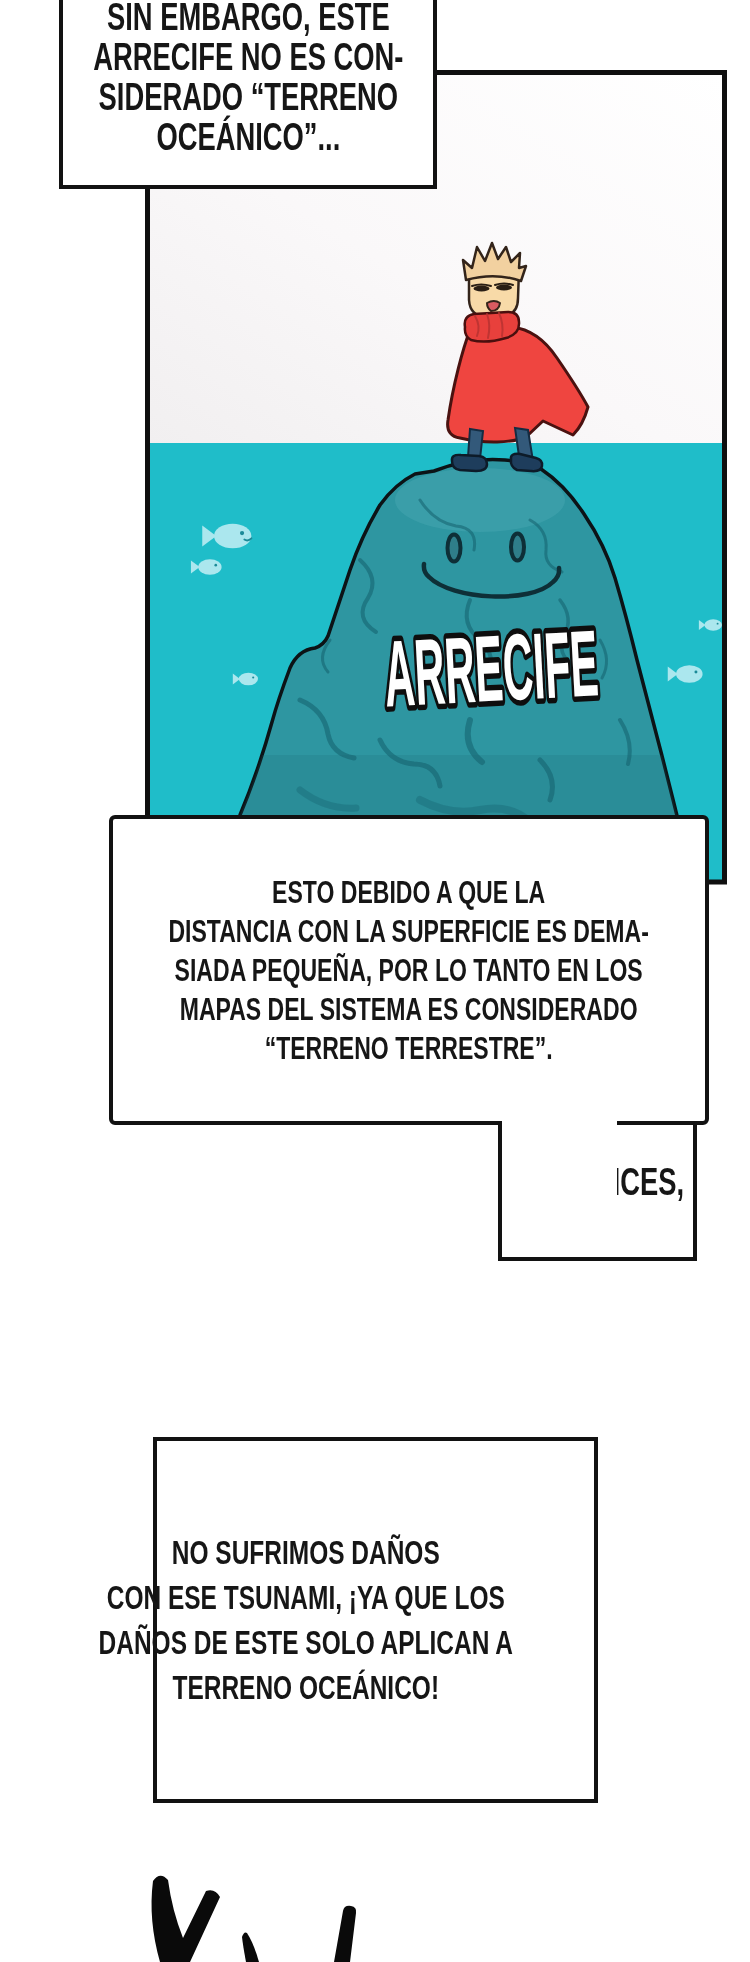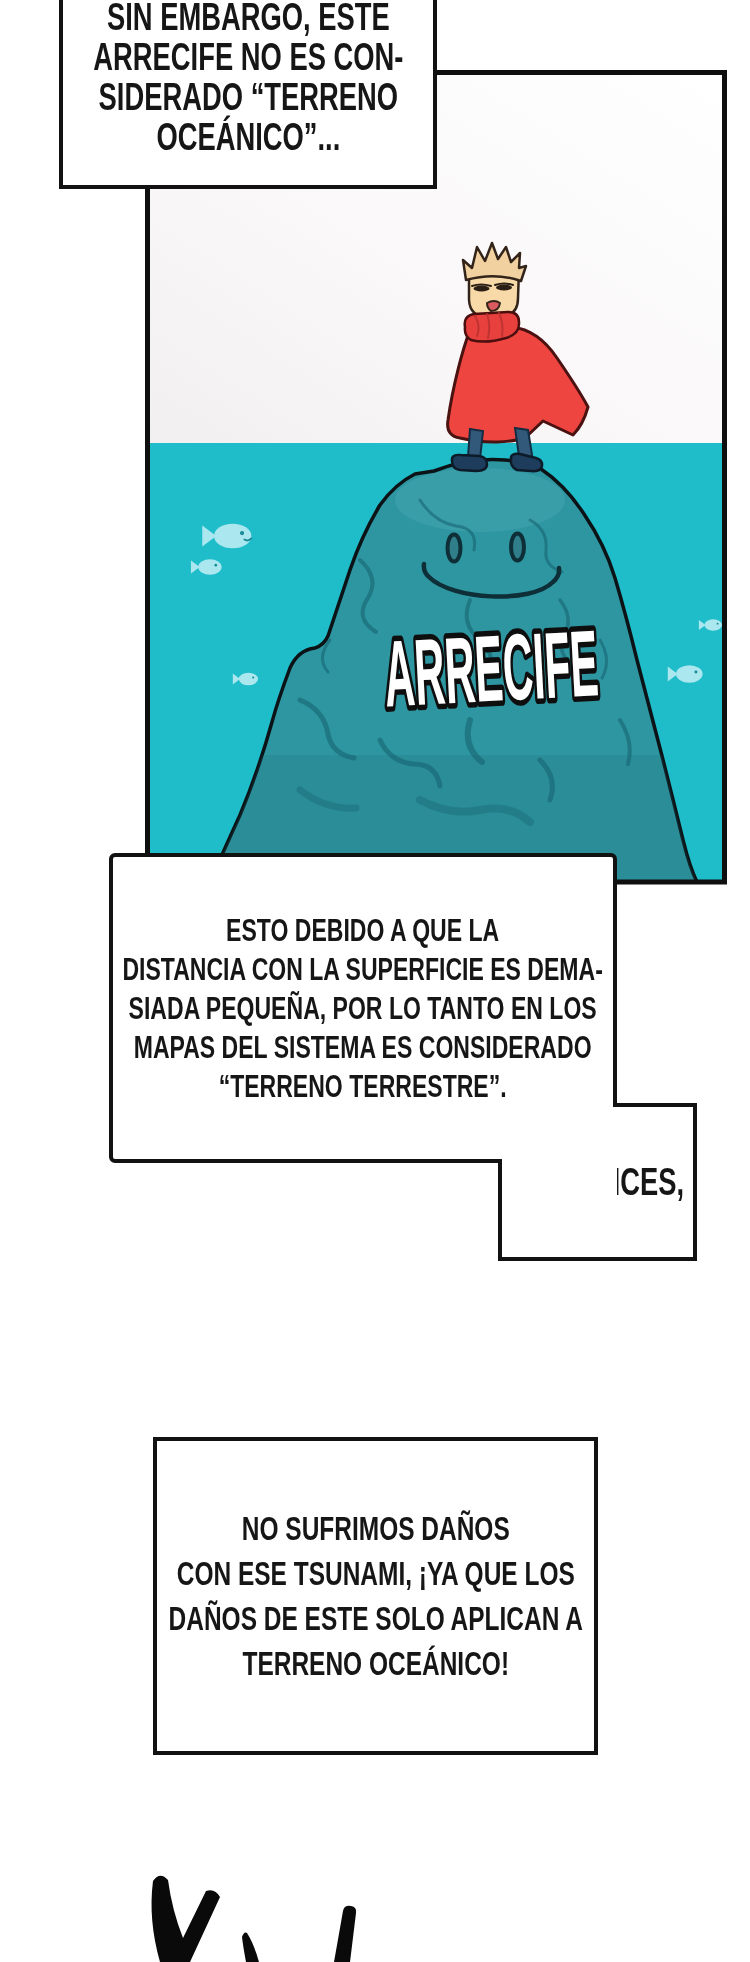--- a/index.html
+++ b/index.html
@@ -10,24 +10,24 @@
        display:flex;align-items:center;justify-content:center;z-index:5;}
   .patch{position:absolute;background:#fff;border:none;z-index:6;}
   .txt{font-weight:700;color:#161616;text-align:center;transform:scaleX(.72);
        transform-origin:center center;z-index:7;}
   .ln{white-space:nowrap;}
   .t-box1{font-size:38px;line-height:40px;}
   .t-box2{font-size:32px;line-height:39px;}
   .t-box3{font-size:38px;line-height:40px;}
   .t-box4{font-size:34px;line-height:45px;}
   #box1{left:59px;top:-12px;width:378px;height:201px;border-top:none;padding-bottom:19px;}
-  #box2{left:109px;top:853px;width:508px;height:310px;z-index:5;border-radius:6px;}
+  #box2{left:109px;top:815px;width:600px;height:310px;z-index:5;border-radius:6px;}
   #box3{left:498px;top:1103px;width:199px;height:158px;z-index:4;padding-left:14px;}
   #patch23{left:502px;top:1107px;width:115px;height:150px;}
-  #box4{left:153px;top:1437px;width:445px;height:318px;}
+  #box4{left:153px;top:1437px;width:445px;height:366px;justify-content:flex-end;}
   .reef-label{font-family:"Liberation Sans",sans-serif;font-weight:700;
               fill:#ffffff;stroke:#0e0e0e;stroke-width:11px;paint-order:stroke;
               stroke-linejoin:round;}
 </style>
 </head>
 <body>
 
 <div class="page">
 
   <svg class="art" width="750" height="1962" viewBox="0 0 750 1962">

